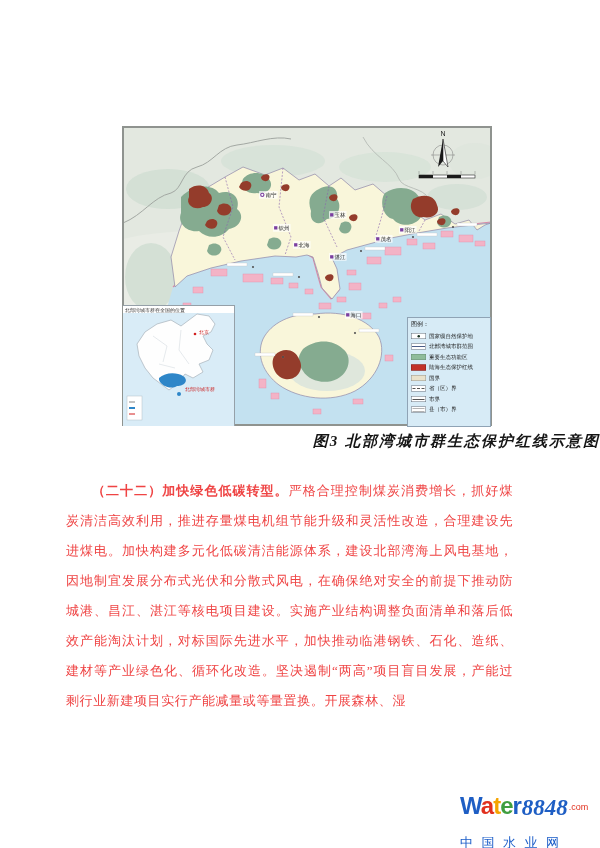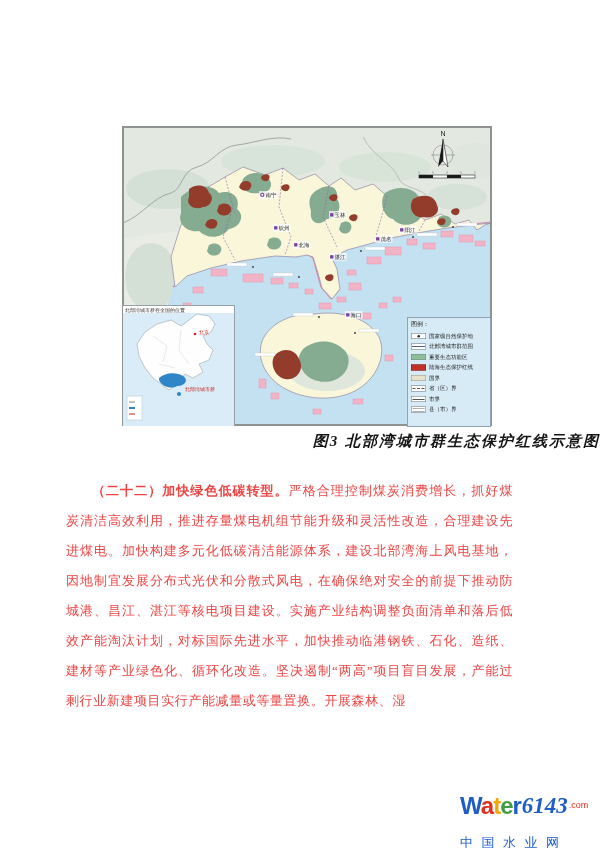--- a/index.html
+++ b/index.html
@@ -50,21 +50,21 @@
   
   .caption{position:absolute;left:0;top:432px;width:100%;text-align:right;
            font-size:15px;letter-spacing:2px;color:#151515;font-style:italic;font-weight:bold}
   .body-text{position:absolute;left:66px;top:463px;width:447px;font-size:13px;
            line-height:30px;text-align:justify;color:#ef4444;letter-spacing:.6px;text-indent:2em}
   .body-text .lead{font-weight:bold}
 
   
   .logo{position:absolute;left:460px;top:792px;width:138px;
         font-family:"Liberation Sans",sans-serif;text-decoration:none;display:block}
-  .logo-line1{display:flex;align-items:flex-start;line-height:27px}
+  .logo-line1{display:flex;align-items:center;line-height:27px}
   .logo-word span{font-weight:bold;font-size:24px;letter-spacing:-1px}
   .logo-digits{font-family:"Liberation Serif",serif;font-style:italic;font-weight:bold;
         font-size:23px;margin-left:1px}
   .logo-tld{font-size:9px;font-weight:normal;margin-left:1px}
   .logo-sub{margin-top:12px;font-size:13px;font-weight:normal;letter-spacing:8.5px;white-space:nowrap}
 </style>
 </head>
 <body>
 
 <div class="page">
@@ -304,19 +304,19 @@
     </div>
   </div>
 
   <div class="caption">图3  北部湾城市群生态保护红线示意图</div>
 
   <p class="body-text"><b class="lead">（二十二）加快绿色低碳转型。</b><span>严格合理控制煤炭消费增长，抓好煤炭清洁高效利用，推进存量煤电机组节能升级和灵活性改造，合理建设先进煤电。加快构建多元化低碳清洁能源体系，建设北部湾海上风电基地，因地制宜发展分布式光伏和分散式风电，在确保绝对安全的前提下推动防城港、昌江、湛江等核电项目建设。实施产业结构调整负面清单和落后低效产能淘汰计划，对标国际先进水平，加快推动临港钢铁、石化、造纸、建材等产业绿色化、循环化改造。坚决遏制“两高”项目盲目发展，产能过剩行业新建项目实行产能减量或等量置换。开展森林、湿</span></p>
 
   <a class="logo" href="#">
     <div class="logo-line1">
       <span class="logo-word"><span style="color: rgb(30, 94, 196);">W</span><span style="color: rgb(225, 48, 30);">a</span><span style="color: rgb(245, 164, 0);">t</span><span style="color: rgb(63, 158, 63);">e</span><span style="color: rgb(30, 94, 196);">r</span></span>
-      <span class="logo-digits" style="color: rgb(30, 94, 196);">6143</span>
+      <span class="logo-digits" style="color: rgb(30, 94, 196);">8848</span>
       <span class="logo-tld" style="color: rgb(225, 48, 30);">.com</span>
     </div>
     <div class="logo-sub" style="color: rgb(26, 92, 200);">中国水业网</div>
   </a>
 
 </div>
 
 </body></html>

